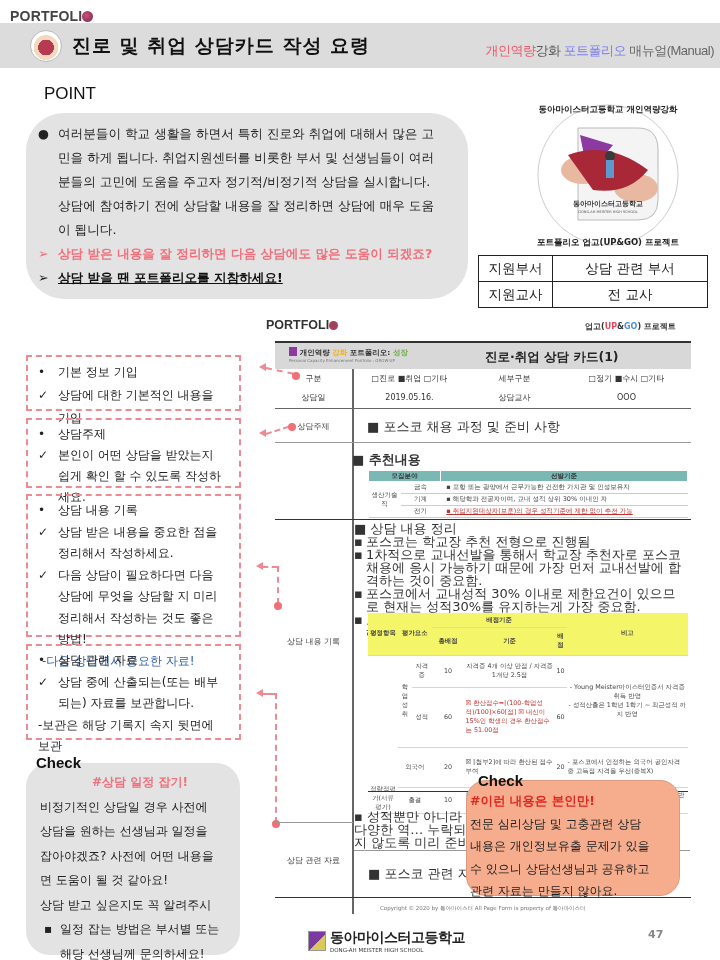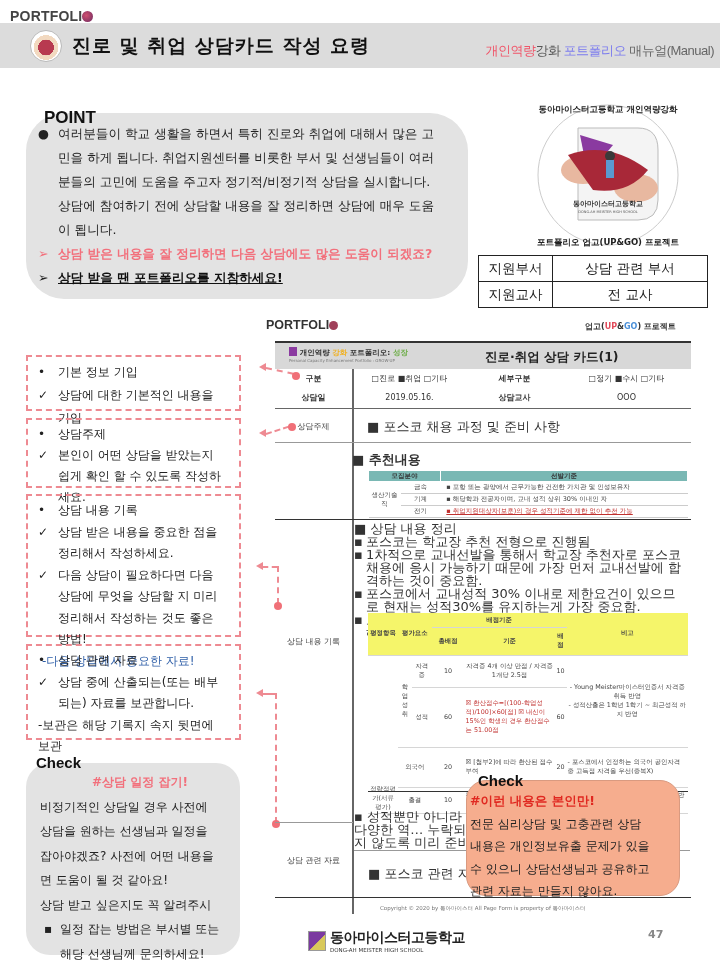--- a/index.html
+++ b/index.html
@@ -8,21 +8,21 @@
 .abs{position:absolute}
 
 .brand{left:10px;top:8px;font-family:"Liberation Sans",sans-serif;font-weight:bold;font-size:14px;color:#444;letter-spacing:0.2px}
 .brand .o{display:inline-block;width:11px;height:11px;border-radius:50%;background:radial-gradient(circle at 40% 40%,#d05070,#6b2a60);vertical-align:-1px}
 .hbar{left:0;top:23px;width:720px;height:45px;background:#dcdcdc}
 .hlogo{left:30px;top:30px;width:32px;height:32px;border-radius:50%;background:radial-gradient(circle at 50% 55%,#b83a50 0 35%,#f2d9c0 36% 55%,#fff 56%);border:1px solid #bbb}
 .htitle{left:72px;top:33px;font-size:19px;font-weight:bold;color:#111;letter-spacing:1px}
 .hright{right:6px;top:42px;font-size:13px;font-family:"Liberation Sans",sans-serif;letter-spacing:-0.5px}
 .hright .a{color:#f0566a}.hright .b{color:#555}.hright .c{color:#7b7bef}.hright .d{color:#666}
 
-.point-label{left:44px;top:108px;font-family:"Liberation Sans",sans-serif;font-weight:bold;font-size:17px;color:#111}
+.point-label{left:44px;top:84px;font-family:"Liberation Sans",sans-serif;font-weight:normal;font-size:17px;color:#111}
 .point-box{left:26px;top:113px;width:442px;height:186px;background:#e3e3e3;border-radius:38px}
 .point-text{left:38px;top:122px;width:430px;font-size:12.6px;line-height:24px;color:#222}
 .point-text .row{display:flex}
 .point-text .bul{width:20px;flex:none}
 .point-text .pink{color:#f2707c;font-weight:bold}
 .point-text .bold{font-weight:bold;text-decoration:underline;color:#111}
 
 .emblem{left:508px;top:100px;width:200px;height:150px}
 
 .info{left:478px;top:255px;width:230px;border-collapse:collapse;font-size:13.5px}
@@ -36,21 +36,21 @@
 .f-brand{left:266px;top:318px;font-family:"Liberation Sans",sans-serif;font-weight:bold;font-size:12.5px;color:#333}
 .f-right{left:585px;top:321px;font-size:8px;font-weight:bold;color:#333}
 .f-right .r{color:#e24a5a}.f-right .g{color:#4a8fd8}
 .f-head{left:275px;top:341px;width:416px;height:28px;background:#d8d8d8;border-top:2px solid #333}
 .f-head .l{position:absolute;left:14px;top:4px;font-size:7.5px;font-weight:bold;color:#333}
 .f-head .l .o{color:#f0b020}.f-head .l .g2{color:#6fae4a}
 .f-head .sub{position:absolute;left:14px;top:15px;font-size:4px;color:#777}
 .f-head .t{position:absolute;left:210px;top:6px;font-size:12.5px;font-weight:bold;color:#222}
 .f-grid{left:275px;top:369px;width:416px;font-size:8px;color:#333;border-collapse:collapse}
 .f-grid td{height:19px;text-align:center}
-.f-grid td.k{font-weight:bold}
+.f-grid td.k{font-weight:normal}
 .f-leftcol{left:352px;top:369px;width:1.5px;height:545px;background:#666}
 .f-hr{left:275px;height:1px;background:#999;width:416px}
 .f-lbl{font-size:8px;color:#444;width:77px;text-align:center;left:275px}
 .f-txt{font-size:13px;color:#333;line-height:13px}
 .rec{left:368px;top:470px;width:320px;border-collapse:collapse;font-size:6.5px;color:#444}
 .rec th{background:#7ab8b4;font-weight:bold;height:11px;border:1px solid #fff;color:#333}
 .rec td{border-bottom:1px solid #ccc;height:12px;text-align:center}
 .rec td.l2{text-align:left;padding-left:6px}
 .rec .red{color:#c0302e;text-decoration:underline}
 .score{left:368px;top:613px;width:320px;border-collapse:collapse;font-size:6.4px;color:#444}

